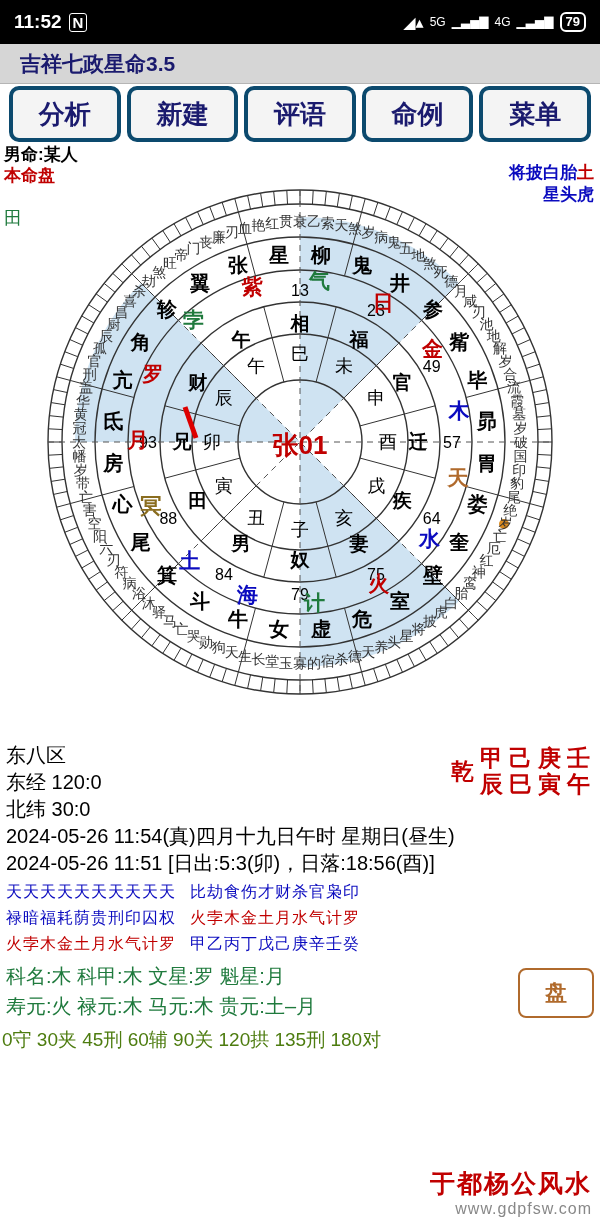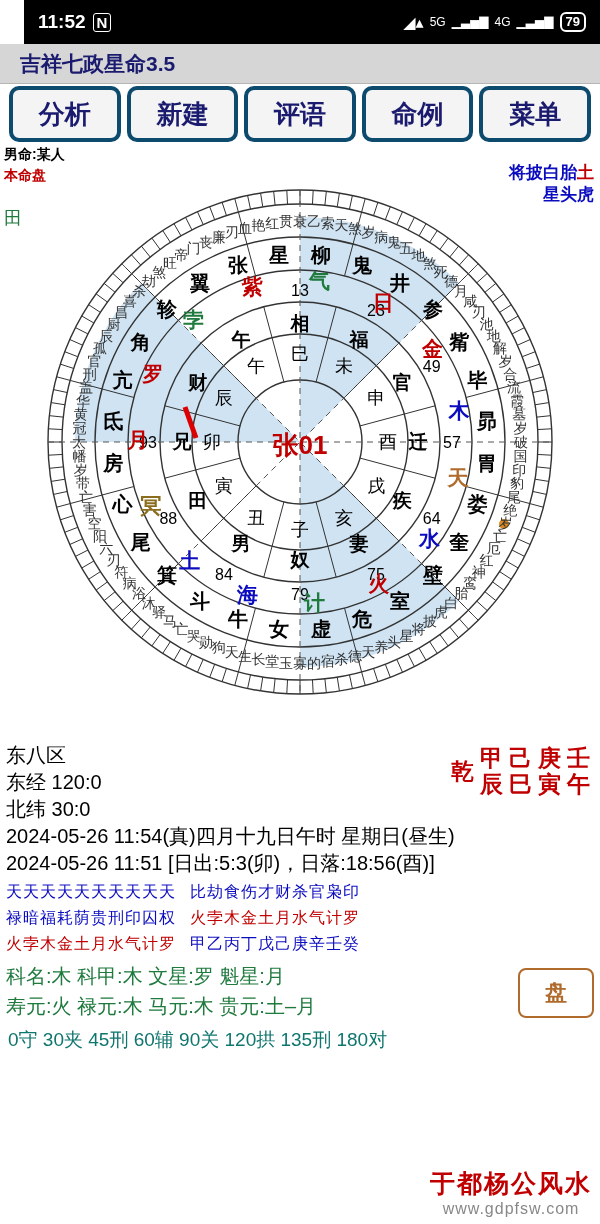--- a/index.html
+++ b/index.html
@@ -7,21 +7,21 @@
     width:600px;height:1224px;
     background:#ffffff;
     font-family:"Liberation Sans","DejaVu Sans",sans-serif;
     overflow:hidden;
     position:relative;
   }
   
   .statusbar{
     height:44px;background:#000;color:#fff;
     display:flex;align-items:center;justify-content:space-between;
-    padding:12px 14px;box-sizing:border-box;font-size:19px;margin-left:24px;
+    padding:12px 14px;box-sizing:border-box;font-size:19px;
   }
   .statusbar .left{display:flex;align-items:center;gap:7px;font-weight:bold;}
   .statusbar .right{display:flex;align-items:center;gap:6px;font-size:12px;}
   .sig{display:inline-block;}
   .bat{
     border:2px solid #fff;border-radius:6px;padding:0 4px;font-size:13px;
     font-weight:bold;line-height:16px;
   }
   .wifi{font-size:16px;}
   
@@ -38,21 +38,21 @@
   }
   .tbtn{
     flex:1;margin:0 3px;height:48px;border:4px solid #0c4a6e;border-radius:10px;
     background:#f4f4f4;color:#1a1a6e;font-size:26px;font-weight:bold;
     display:flex;align-items:center;justify-content:center;
     font-family:"Liberation Sans","DejaVu Sans",sans-serif;
   }
   
   .chartwrap{position:relative;width:600px;height:600px;}
   .chartwrap svg{display:block;}
-  .hdr-left{position:absolute;left:4px;top:2px;font-size:14px;line-height:21px;}
+  .hdr-left{position:absolute;left:4px;top:2px;font-size:17px;line-height:21px;}
   .hdr-left .l1{color:#000;font-weight:bold;}
   .hdr-left .l2{color:#c00000;font-weight:bold;}
   .hdr-right{position:absolute;right:6px;top:20px;font-size:17px;line-height:22px;text-align:right;}
   .hdr-right .b{color:#0b0bbf;font-weight:bold;}
   .hdr-right .r{color:#c00000;font-weight:bold;}
   .glyph-left{position:absolute;left:4px;top:64px;color:#1f7a3d;font-size:18px;}
   
   .info{padding:0 6px;box-sizing:border-box;font-size:20px;color:#000;line-height:27px;}
   .info .line{white-space:nowrap;}
   .cols{display:flex;gap:14px;padding:2px 6px 0 6px;box-sizing:border-box;}
@@ -61,23 +61,23 @@
   .red{color:#c00000;}
   .blue{color:#0b0bbf;}
   
   .elemrow{display:flex;align-items:center;padding:4px 6px 0 6px;box-sizing:border-box;}
   .elemtxt{font-size:20px;line-height:30px;color:#1f7a3d;white-space:nowrap;flex:1;}
   .panbtn{
     width:72px;height:46px;border:2px solid #b06a2c;border-radius:8px;
     color:#b06a2c;font-size:22px;font-weight:bold;display:flex;align-items:center;justify-content:center;
     margin-top:4px;
   }
-  .bottomline{padding:6px 4px 0 8px;font-size:19px;color:#0f766e;white-space:nowrap;}
-  
-  .wm{position:absolute;right:8px;bottom:6px;text-align:center;}
+  .bottomline{padding:6px 4px 0 2px;font-size:19px;color:#4d7c0f;white-space:nowrap;}
+  
+  .wm{position:absolute;right:8px;bottom:6px;text-align:right;}
   .wm .t{color:#c00000;font-size:25px;font-weight:bold;letter-spacing:2px;}
   .wm .u{color:#888;font-size:16px;letter-spacing:1px;}
 </style>
 </head>
 <body>
 
 <div class="statusbar">
   <div class="left">
     <span>11:52</span>
     <span style="font-size:15px;border:1px solid #fff;border-radius:3px;padding:0 3px;">N</span>

